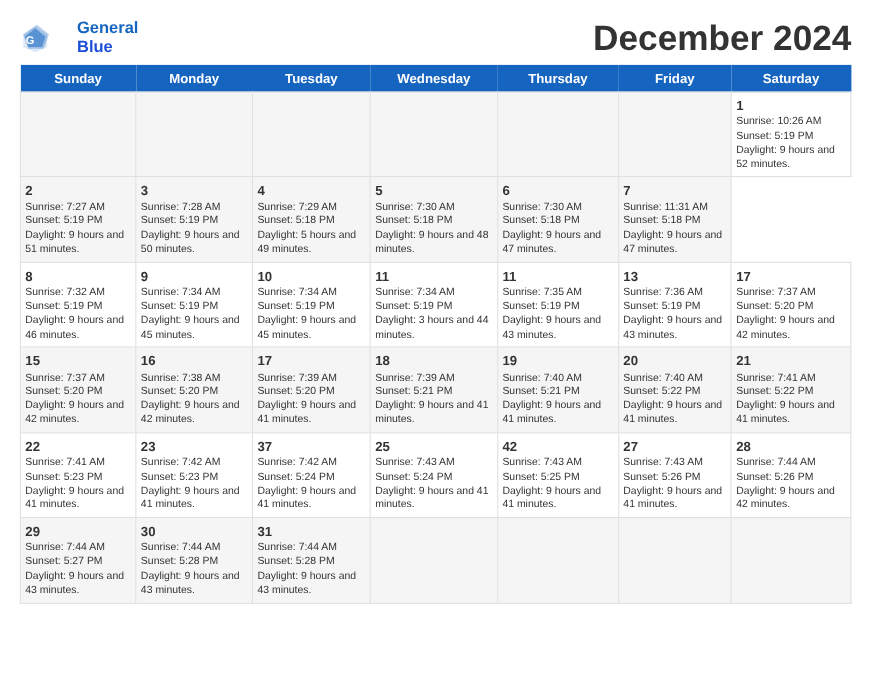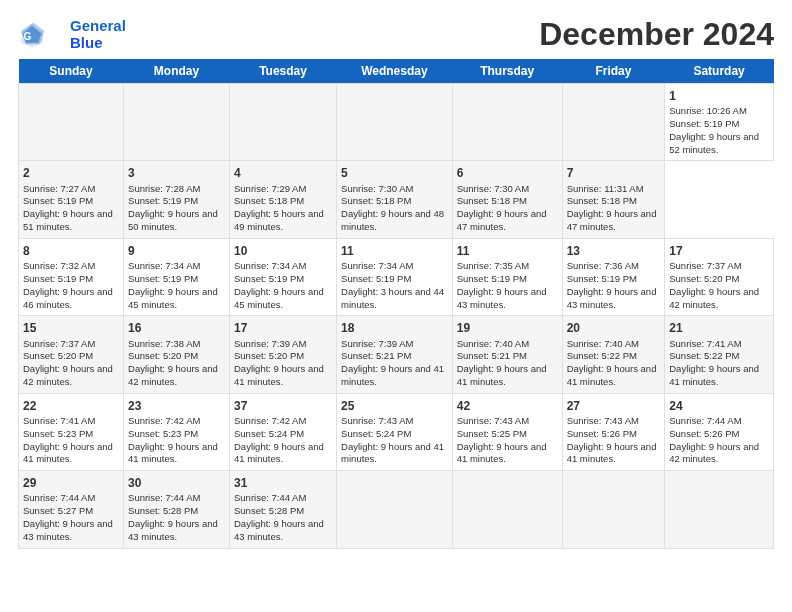--- a/index.html
+++ b/index.html
@@ -303,21 +303,21 @@
             <div>Sunset: 5:25 PM</div>
             <div>Daylight: 9 hours and 41 minutes.</div>
           </td>
           <td>
             <span class="day-num">27</span>
             <div>Sunrise: 7:43 AM</div>
             <div>Sunset: 5:26 PM</div>
             <div>Daylight: 9 hours and 41 minutes.</div>
           </td>
           <td>
-            <span class="day-num">24</span>
+            <span class="day-num">28</span>
             <div>Sunrise: 7:44 AM</div>
             <div>Sunset: 5:26 PM</div>
             <div>Daylight: 9 hours and 42 minutes.</div>
           </td>
         </tr>
         <tr>
           <td>
             <span class="day-num">29</span>
             <div>Sunrise: 7:44 AM</div>
             <div>Sunset: 5:27 PM</div>

